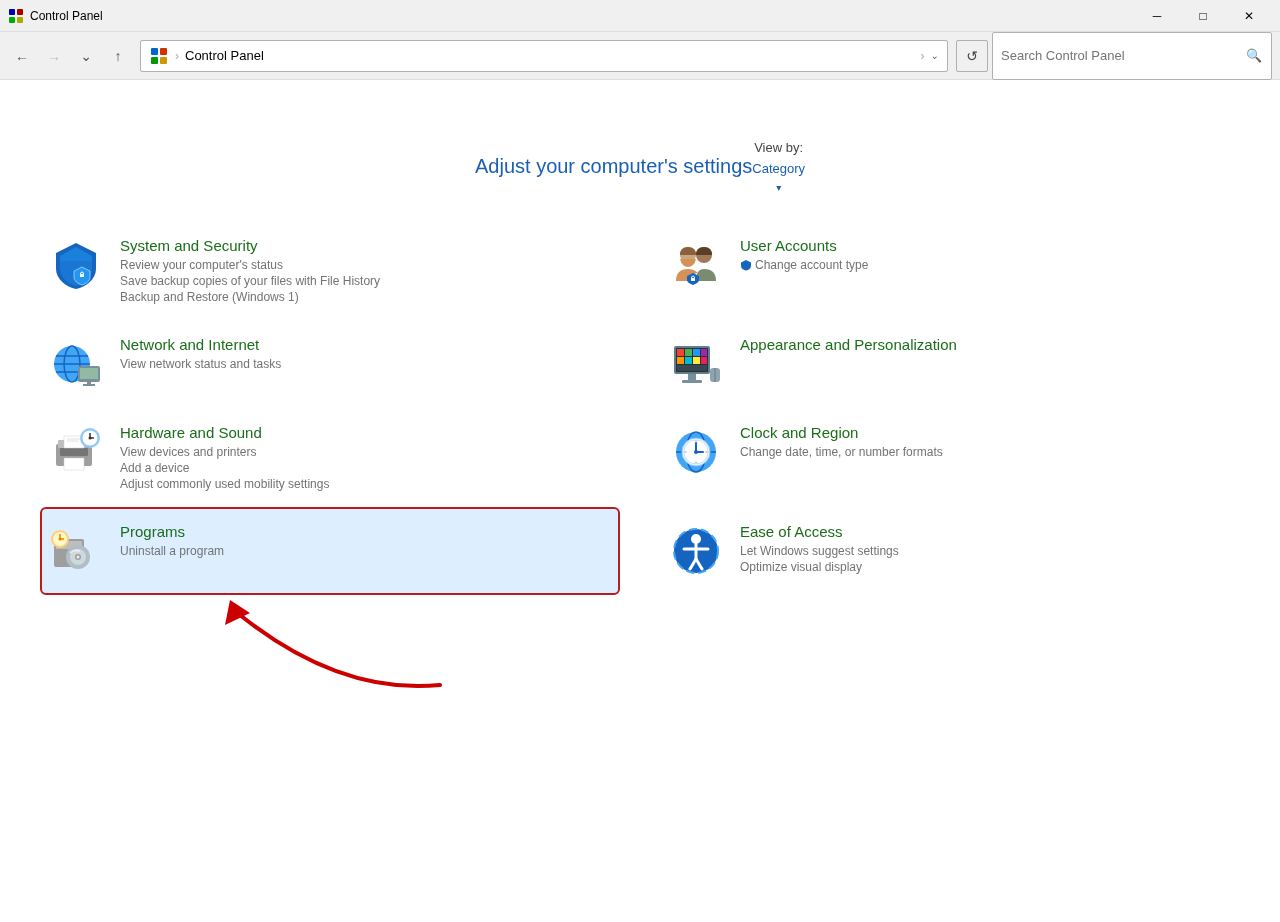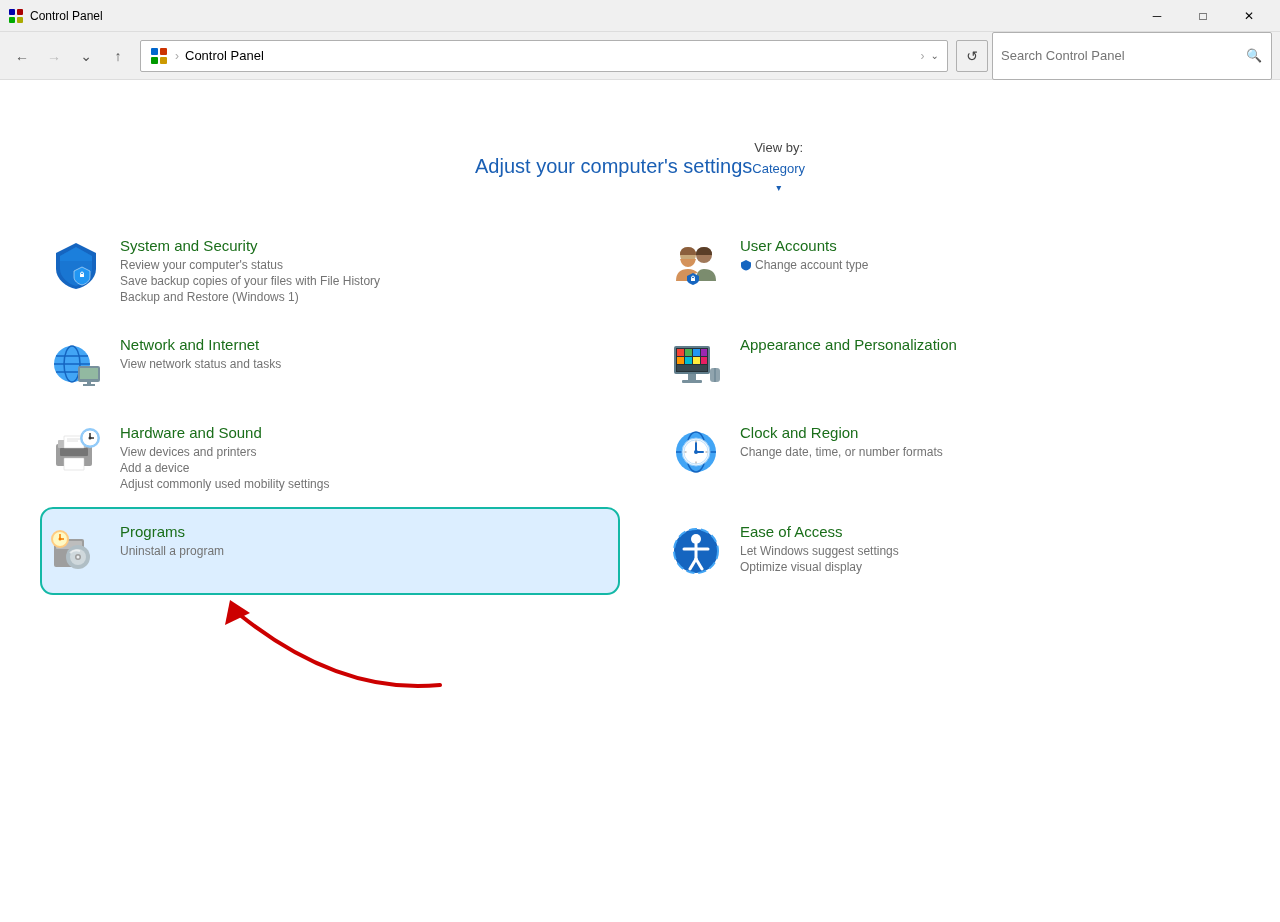--- a/index.html
+++ b/index.html
@@ -186,22 +186,22 @@
     .category-item {
       display: flex;
       align-items: flex-start;
       padding: 16px 8px;
       gap: 16px;
       cursor: pointer;
     }
 
     .category-item.highlighted {
       background: #dceeff;
-      border: 2px solid #14b8a6;
-      border-radius: 13px;
+      border: 2px solid #b91c1c;
+      border-radius: 6px;
       padding: 14px 6px;
       justify-content: space-between;
     }
 
     .category-icon {
       width: 56px;
       height: 56px;
       flex-shrink: 0;
       display: flex;
       align-items: center;

